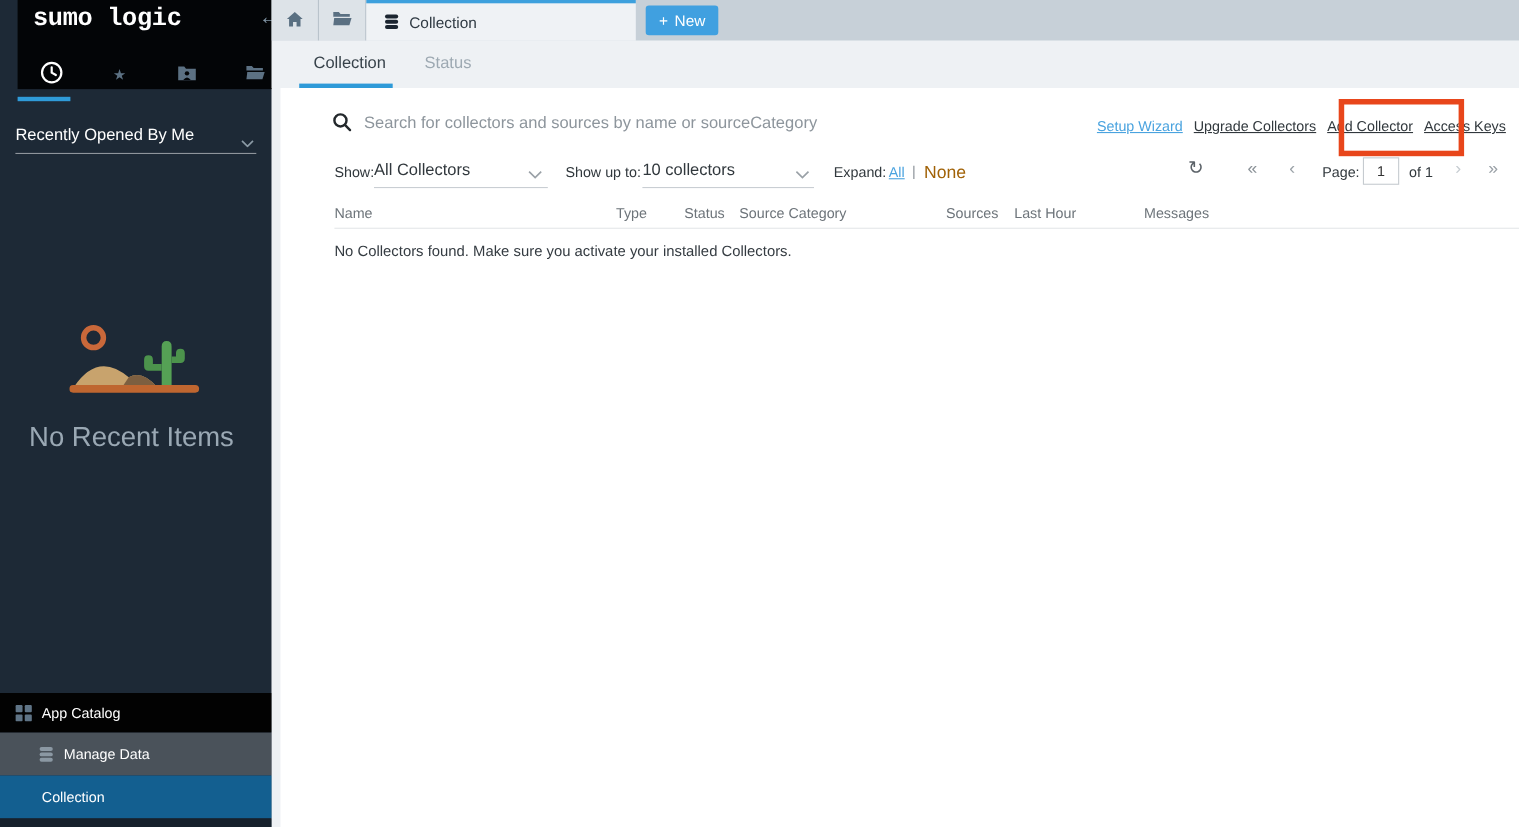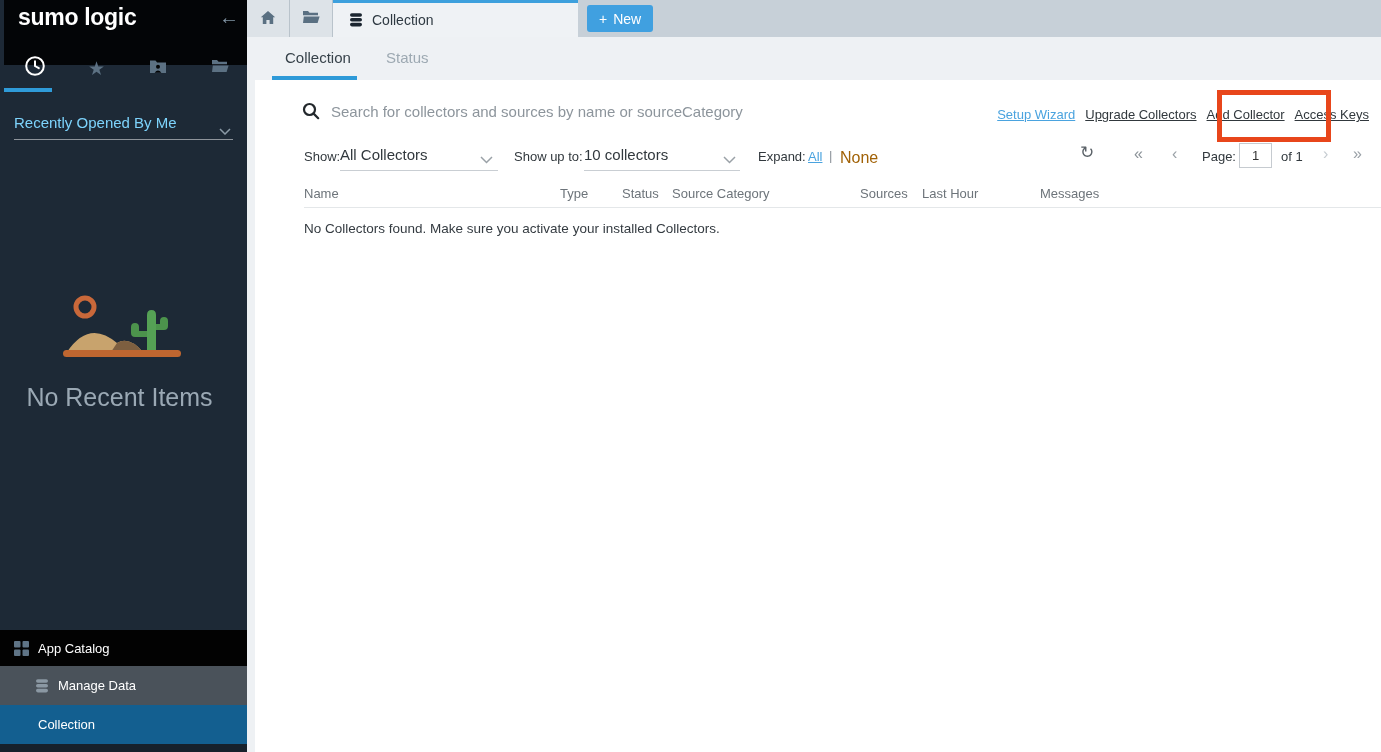--- a/index.html
+++ b/index.html
@@ -3,30 +3,30 @@
 <meta charset="utf-8">
 <style>
   * { margin:0; padding:0; box-sizing:border-box; }
   html,body { background:#9aa5ad; }
   .screen {
     position:relative; width:1381px; height:752px; overflow:hidden;
     font-family:"Liberation Sans", sans-serif; background:#eef1f4;
   }
   
   .sidebar { position:absolute; left:0; top:0; width:247px; height:752px; background:#1d2936; }
-  .sidebar-top { position:absolute; left:4px; top:0; width:247px; height:65px; background:#030507; }
+  .sidebar-top { position:absolute; left:16px; top:0; width:247px; height:81px; background:#030507;font-family:Liberation Mono, monospace; }
   .logo { position:absolute; left:14px; top:4px; font-size:23px; font-weight:700; color:#ffffff; letter-spacing:-0.3px; }
   .collapse-btn { position:absolute; right:12px; top:6px; background:none; border:none; color:#8296a6; font-size:20px; cursor:pointer; font-family:inherit; }
   .nav-icons { position:absolute; left:0; top:48px; width:247px; height:40px; display:flex; }
   .nav-icons .cell { flex:1; display:flex; align-items:center; justify-content:center; color:#5c7183; cursor:pointer; }
   .nav-icons .cell.active { color:#ffffff; }
   .nav-icons .star { font-size:19px; line-height:1; }
   .nav-indicator { position:absolute; left:0; top:88px; width:48px; height:4px; background:#2f9bd9; }
   .recent-filter { position:absolute; left:0; top:104px; width:247px; height:40px; cursor:pointer; }
-  .recent-filter .label { position:absolute; left:14px; top:10px; font-size:15px; color:#7dd3fc; }
+  .recent-filter .label { position:absolute; left:14px; top:10px; font-size:15px; color:#ffffff; }
   .recent-filter .chev { position:absolute; right:16px; top:17px; color:#8b9aa6; }
   .recent-underline { position:absolute; left:14px; right:14px; top:139px; height:1px; background:rgba(255,255,255,0.5); }
   .illustration { position:absolute; left:63px; top:293px; }
   .no-recent-title { position:absolute; left:0; top:383px; width:239px; text-align:center; font-size:25px; color:#9aa8b4; }
   .no-recent-sub { position:absolute; left:18px; top:422px; width:211px; text-align:center; font-size:14.5px; line-height:19px; color:#8694a0; }
   .side-menu-item { position:absolute; left:0; width:247px; display:flex; align-items:center; cursor:pointer; color:#ffffff; font-size:13px; }
   .mi-app { top:630px; height:36px; background:#020202; }
   .mi-manage { top:666px; height:39px; background:#4a525a;padding-left:20px; }
   .mi-collection { top:705px; height:39px; background:#135f90; padding-left:38px; }
   .mi-icon { width:16px; margin-left:14px; margin-right:8px; display:flex; align-items:center; }

